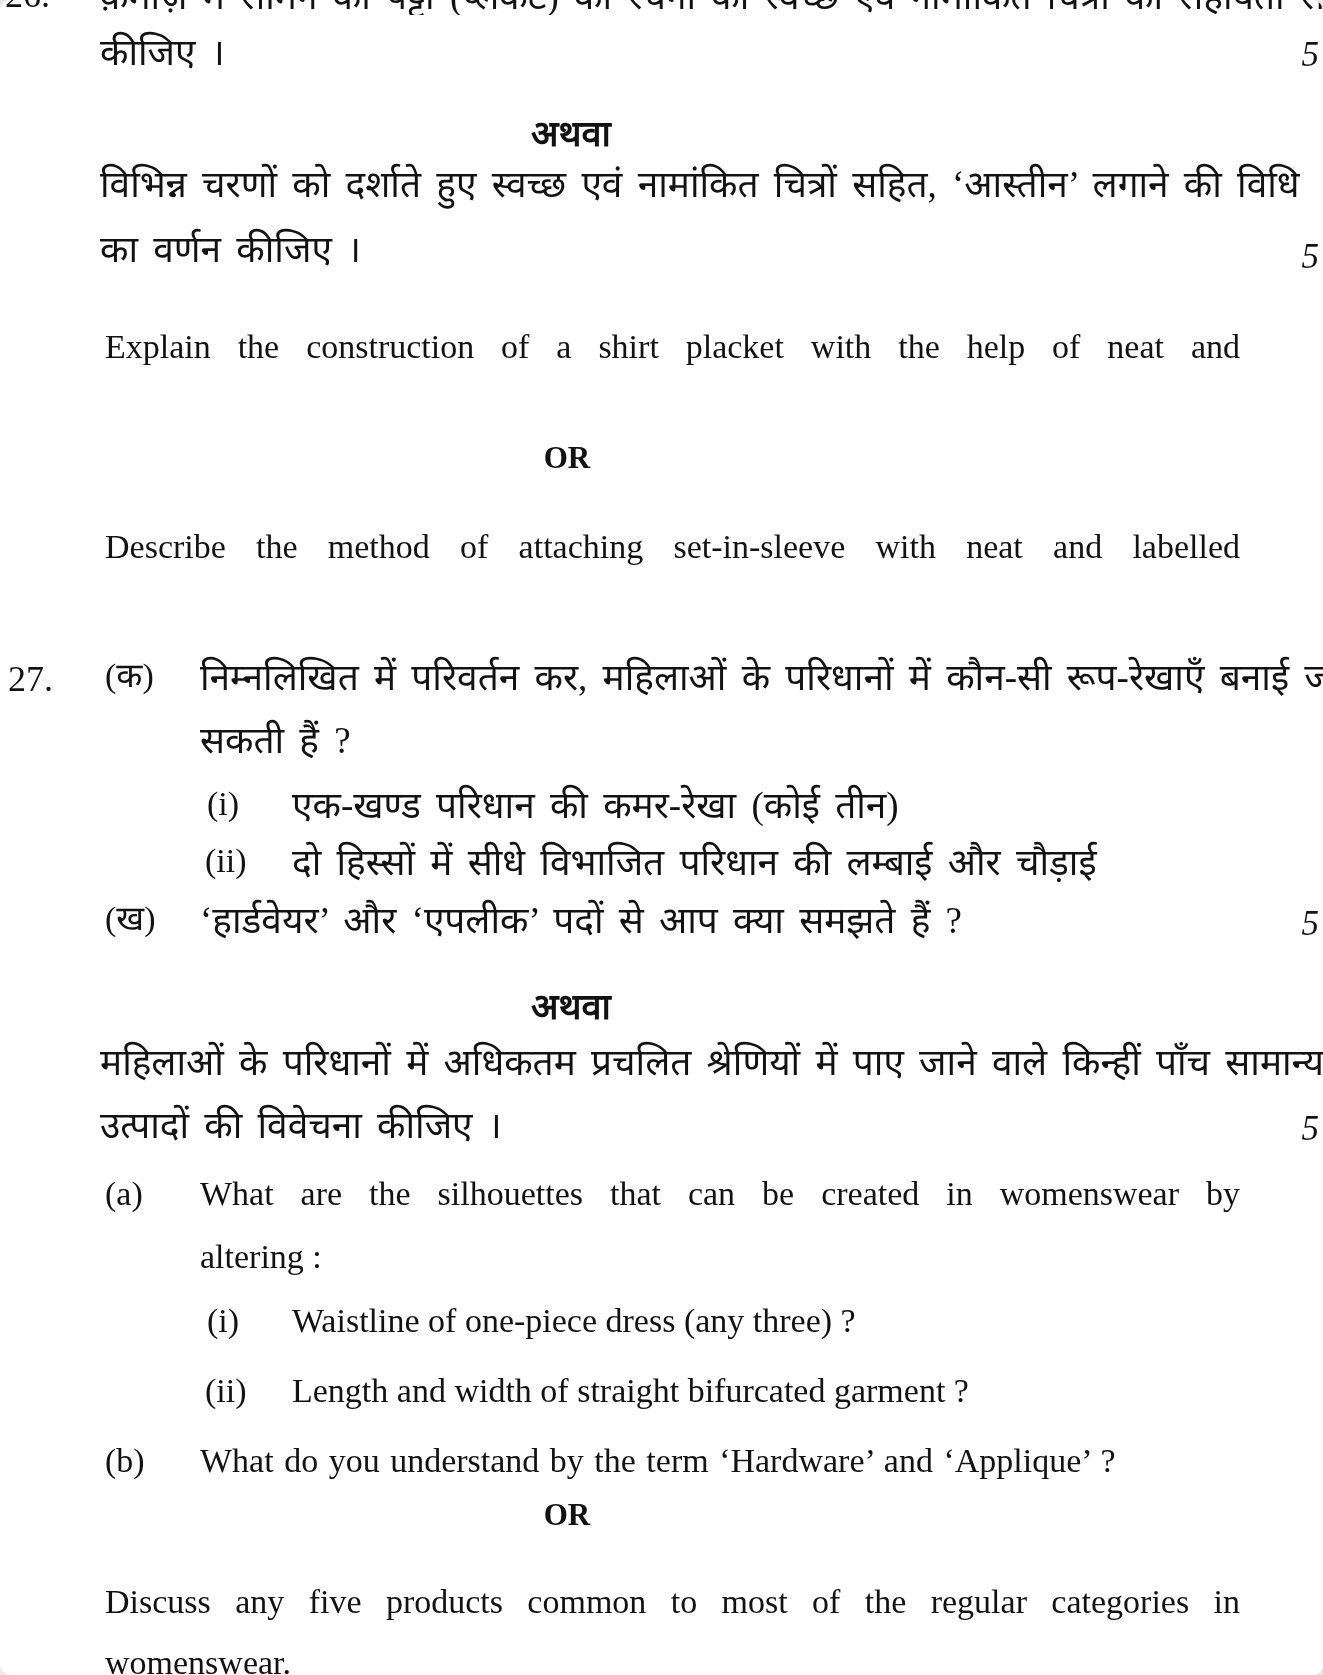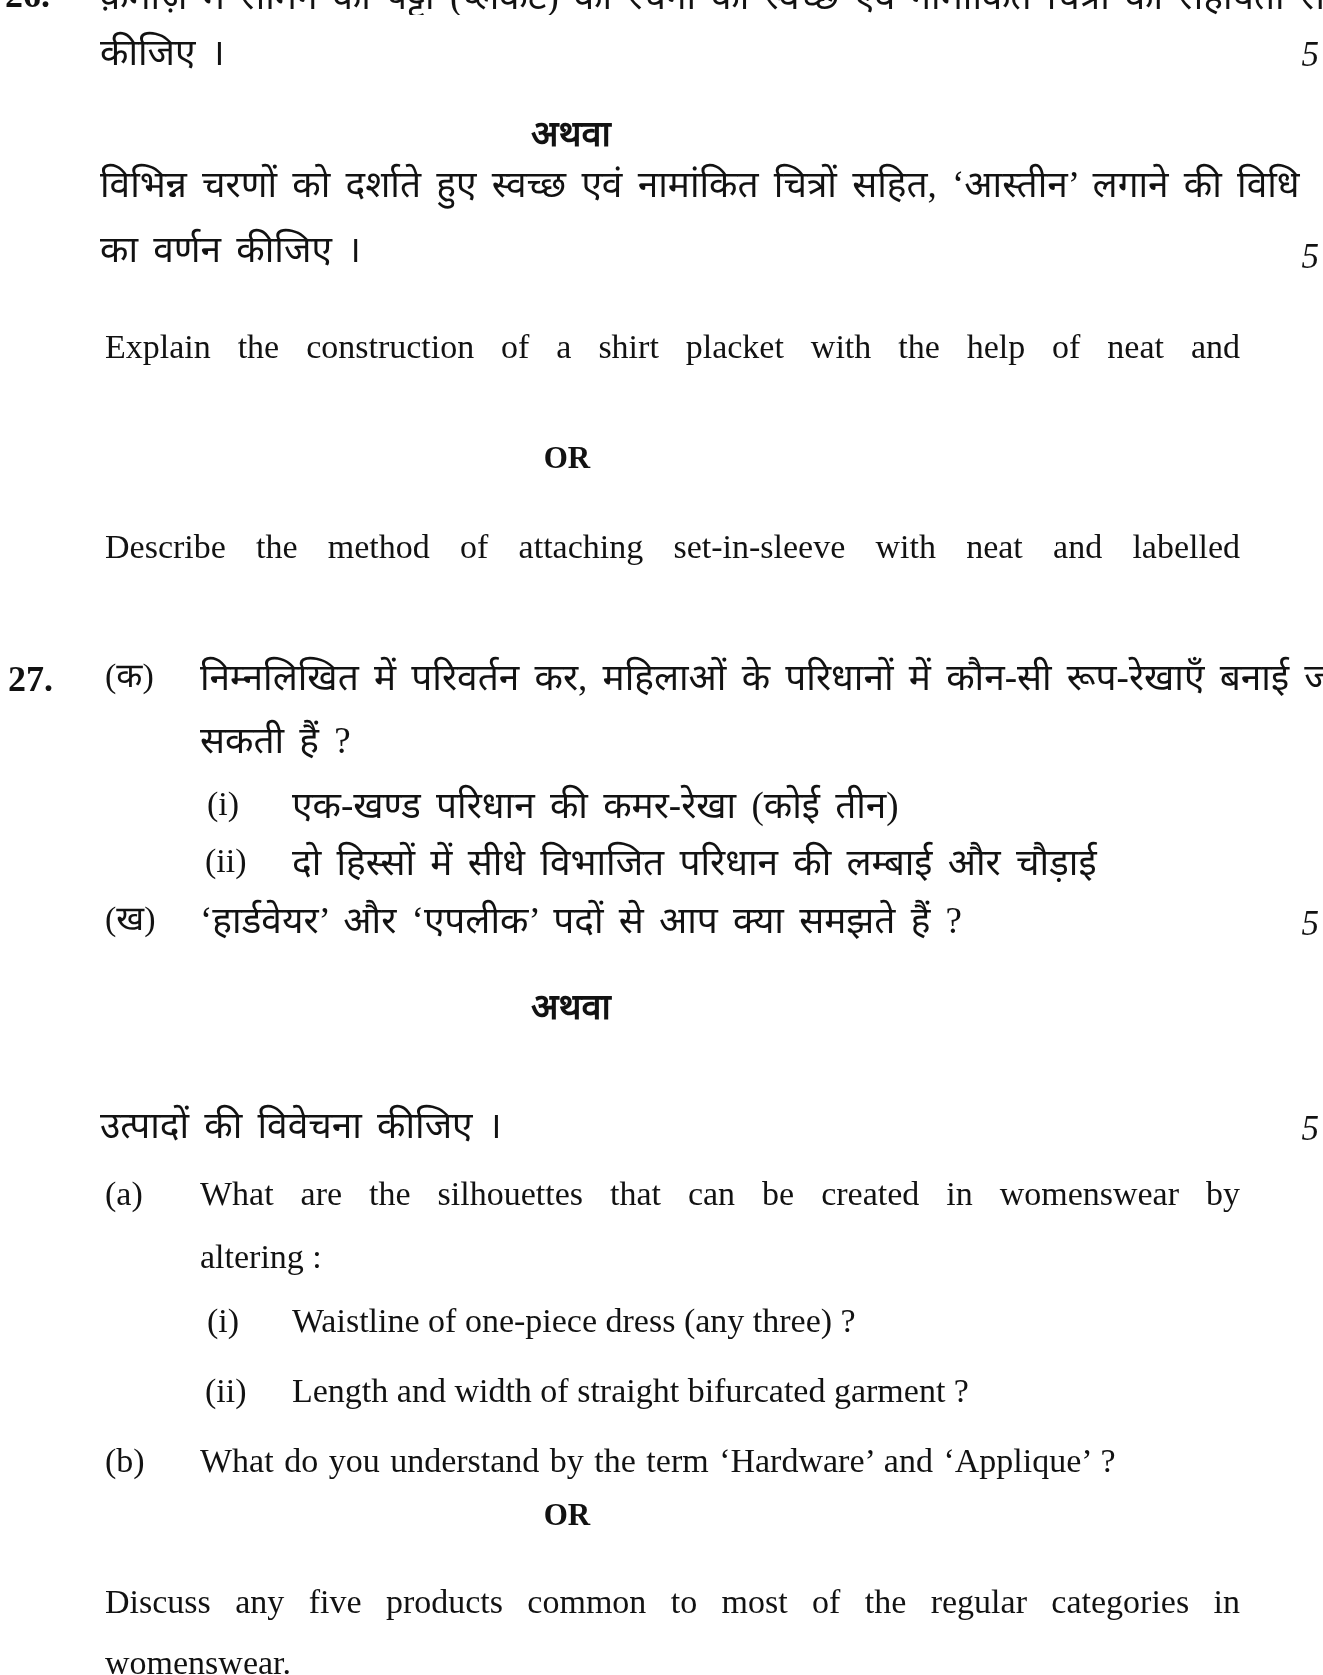--- a/index.html
+++ b/index.html
@@ -4,34 +4,35 @@
 <style>
   html,body { margin:0; padding:0; background:#e8e8e8; }
   .page {
     position:relative;
     width:1323px; height:1675px;
     margin:0 auto;
     background:#ffffff;
     overflow:hidden;
     color:#121212;
     font-family:"Liberation Serif","DejaVu Serif",serif;
+    border-radius:11px;
   }
   .line { position:absolute; line-height:1.25; }
   .hi  { font-size:37px; white-space:nowrap; word-spacing:6px; }
   .en  { font-size:34px; white-space:nowrap; }
   .en-just {
     font-size:34px; white-space:normal;
     text-align:justify; text-align-last:justify;
   }
   .marks {
     position:absolute; left:1283px; width:36px;
     text-align:right; font-style:italic; font-size:35px;
     line-height:1.1;
   }
-  .qnum { position:absolute; font-weight:bold; font-size:36px; line-height:1.2; }
+  .qnum { position:absolute; font-weight:normal; font-size:36px; line-height:1.2; }
   .sublabel { position:absolute; font-size:34px; line-height:1.25; }
   .center-head { position:absolute; left:0; text-align:center; font-weight:bold; }
   .head-hi { width:1142px; font-size:36px; }
   .head-en { width:1134px; font-size:31px; }
   .top-clip {
     position:absolute; top:0; left:0; width:100%; height:15px;
     overflow:hidden;
   }
   .top-clip .frag-num { position:absolute; top:-26px; left:5px; }
   .top-clip .frag-text { position:absolute; top:-31px; left:100px; width:1200px; }
@@ -71,20 +72,21 @@
 
   <div class="sublabel" style="top:840px; left:205px;">(ii)</div>
   <div class="line hi" style="top:840px; left:292px;">दो हिस्सों में सीधे विभाजित परिधान की लम्बाई और चौड़ाई</div>
 
   <div class="sublabel hi" style="top:898px; left:105px;">(ख)</div>
   <div class="line hi" style="top:898px; left:200px;">‘हार्डवेयर’ और ‘एपलीक’ पदों से आप क्या समझते हैं ?</div>
   <div class="marks" style="top:905px;">5</div>
 
   <div class="center-head head-hi" style="top:981px;">अथवा</div>
 
+  <div class="line hi" style="top:1040px; left:100px;">महिलाओं के परिधानों में अधिकतम प्रचलित श्रेणियों में पाए जाने वाले किन्हीं पाँच सामान्य</div>
   <div class="line hi" style="top:1103px; left:100px;">उत्पादों की विवेचना कीजिए ।</div>
   <div class="marks" style="top:1110px;">5</div>
 
   <div class="sublabel" style="top:1173px; left:105px;">(a)</div>
   <div class="line en-just" style="top:1173px; left:200px; width:1040px;">What are the silhouettes that can be created in womenswear by</div>
   <div class="line en" style="top:1236px; left:200px;">altering :</div>
 
   <div class="sublabel" style="top:1300px; left:207px;">(i)</div>
   <div class="line en" style="top:1300px; left:292px;">Waistline of one-piece dress (any three) ?</div>
 

